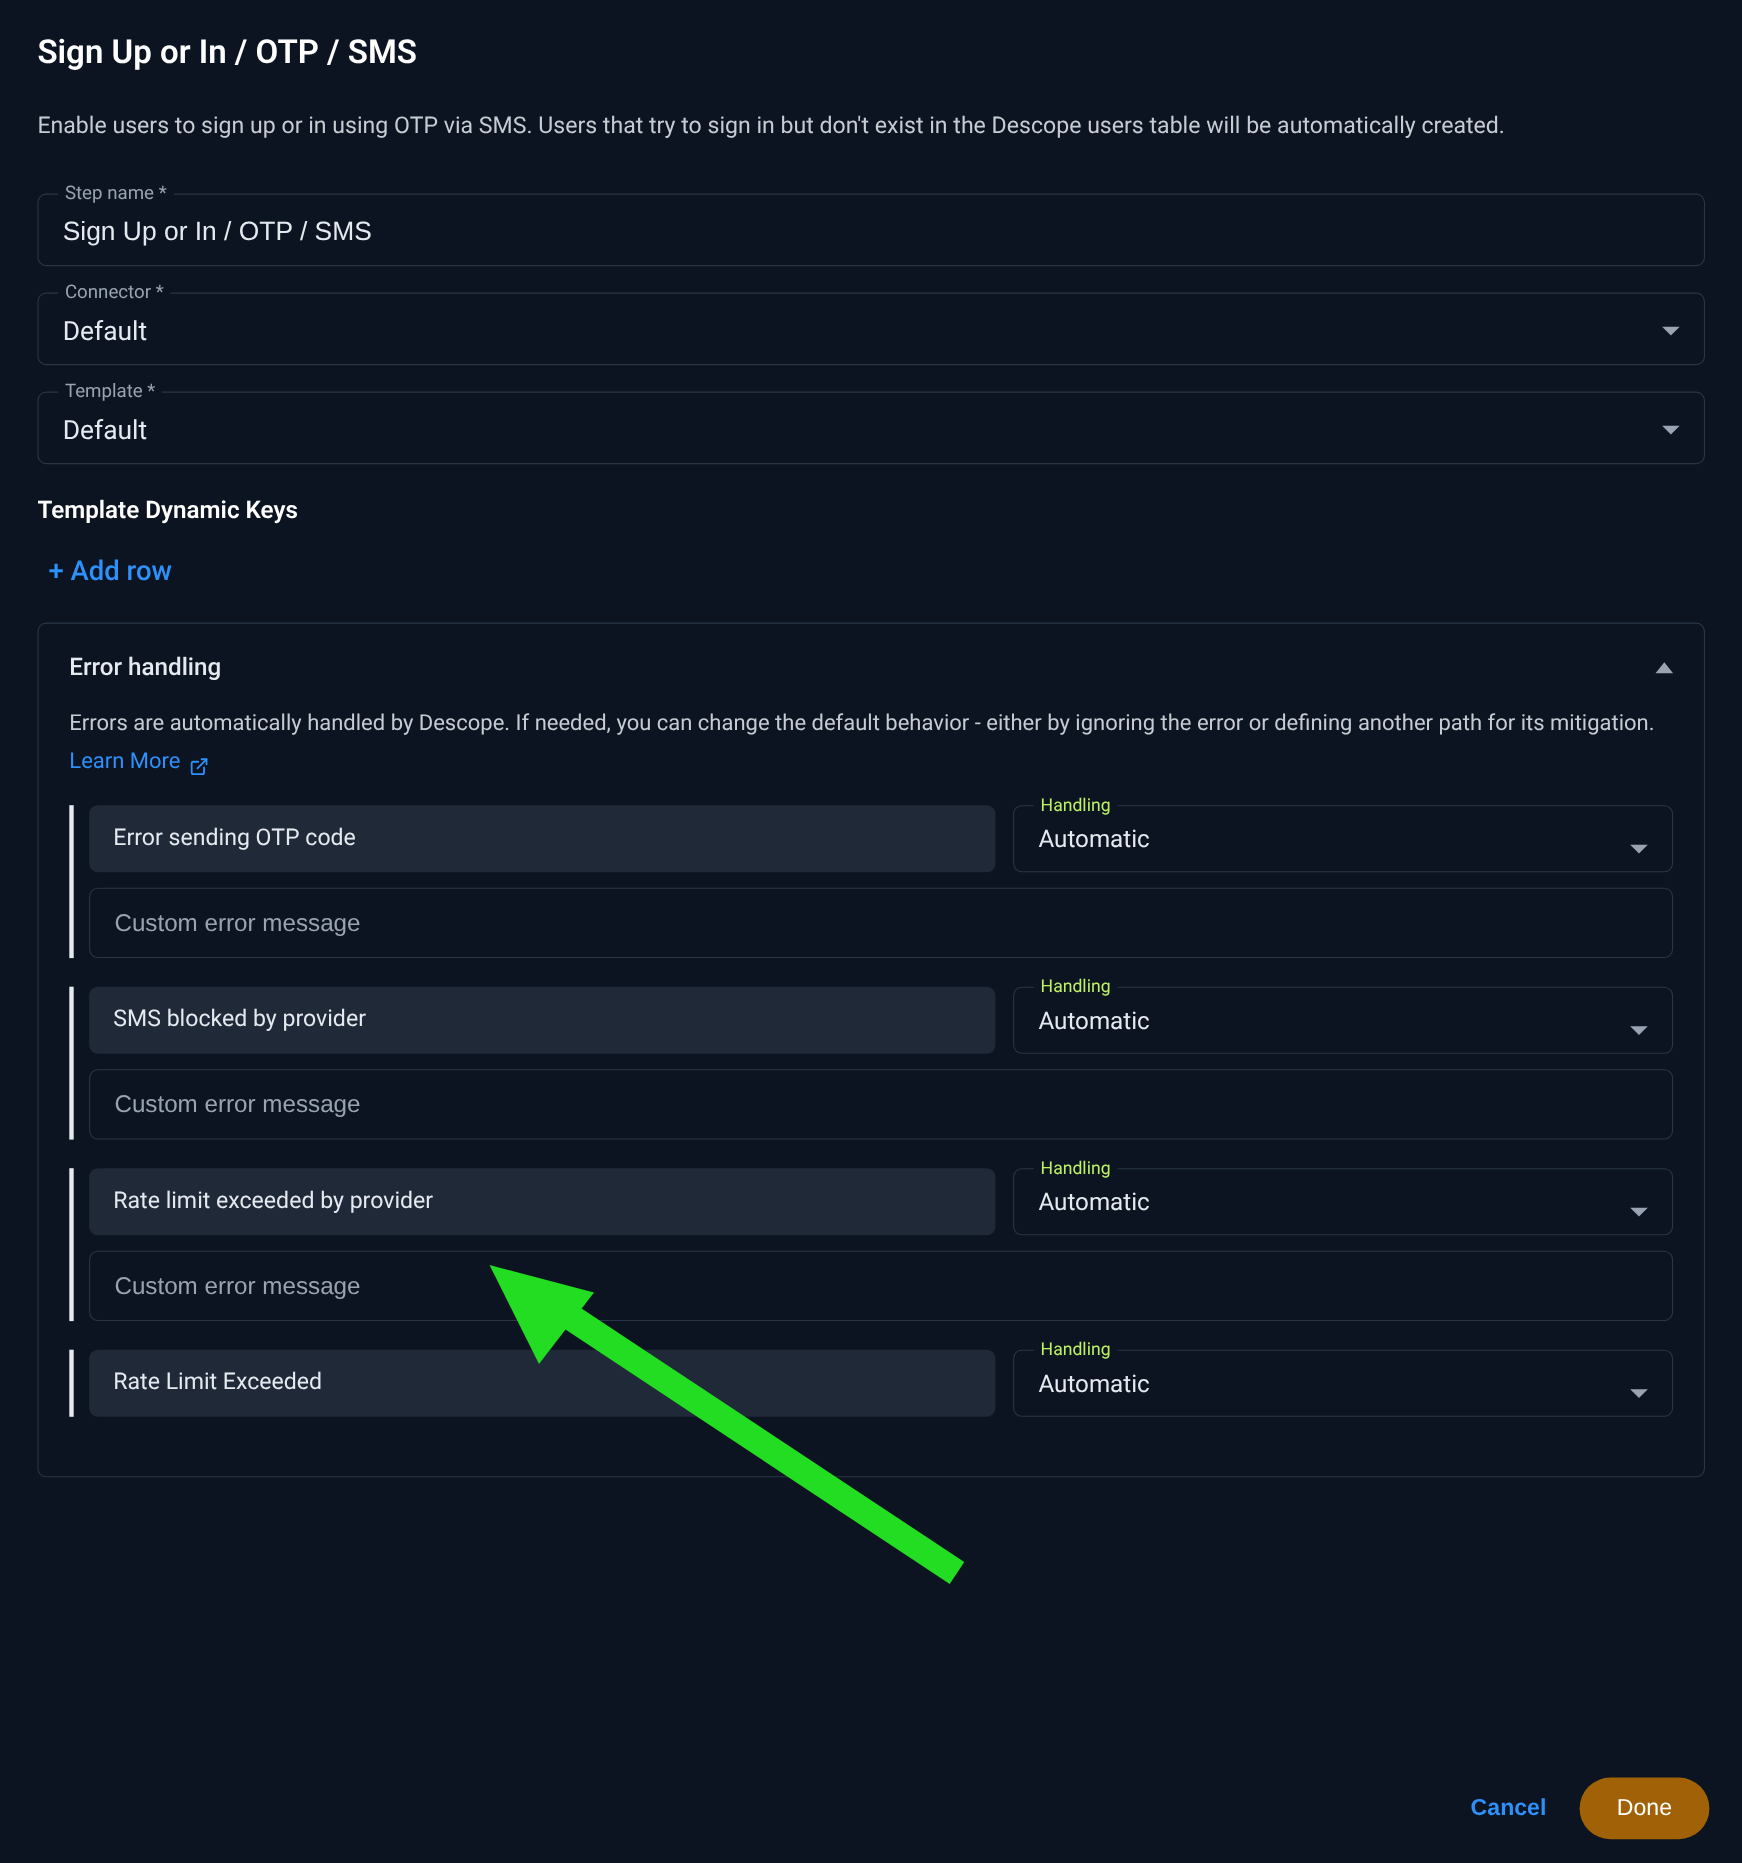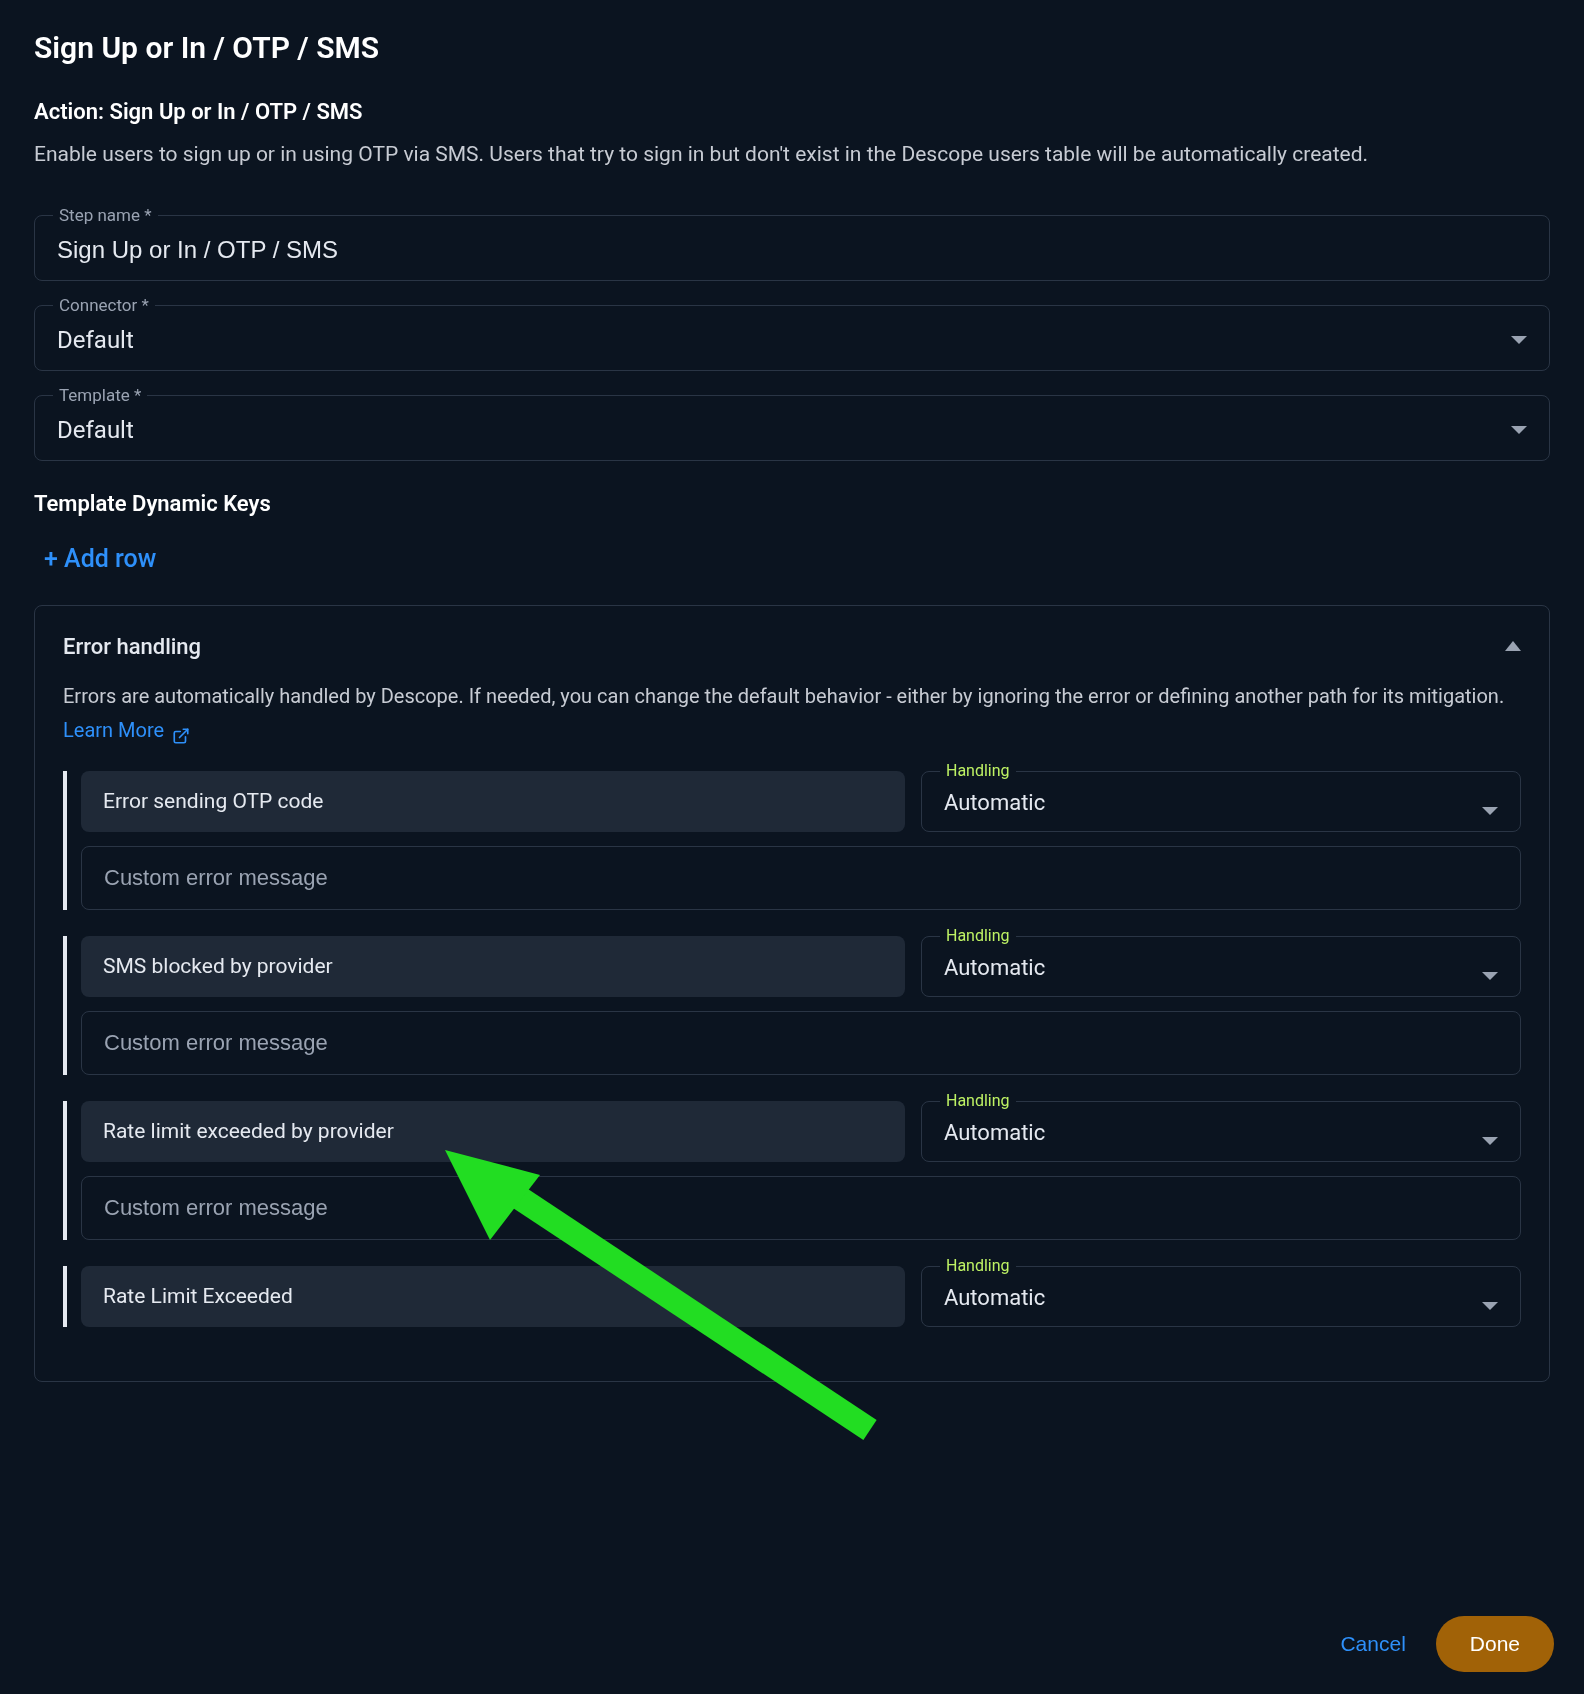--- a/index.html
+++ b/index.html
@@ -204,21 +204,21 @@
     align-items: center;
     padding: 0 30px;
     gap: 22px;
     background: #0b1420;
   }
   .btn-cancel {
     background: transparent;
     border: none;
     color: #2e90fa;
     font-size: 21px;
-    font-weight: 400;
+    font-weight: 700;
     cursor: pointer;
     padding: 12px 8px;
     text-align: right;
   }
   .btn-done {
     background: #a16207;
     border: none;
     color: #fff;
     font-size: 21px;
     font-weight: 500;
@@ -231,21 +231,20 @@
     left: 430px;
     top: 1120px;
     pointer-events: none;
   }
 </style>
 </head>
 <body>
 
 <div class="container">
   <h1 class="page-title">Sign Up or In / OTP / SMS</h1>
-  <h2 class="subtitle">Action: Sign Up or In / OTP / SMS</h2>
   <p class="description">Enable users to sign up or in using OTP via SMS. Users that try to sign in but don't exist in the Descope users table will be automatically created.</p>
 
   <div class="field-wrap">
     <span class="field-label">Step name *</span>
     <input class="field-input" value="Sign Up or In / OTP / SMS" style="">
   </div>
 
   <div class="field-wrap">
     <span class="field-label">Connector *</span>
     <div class="field-select">

